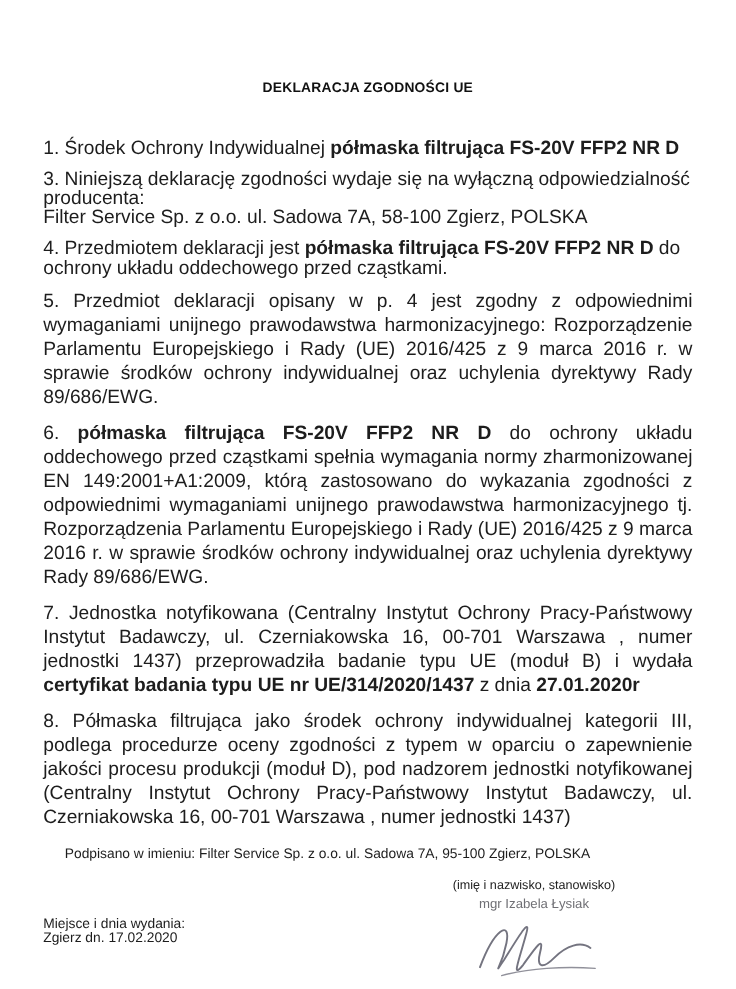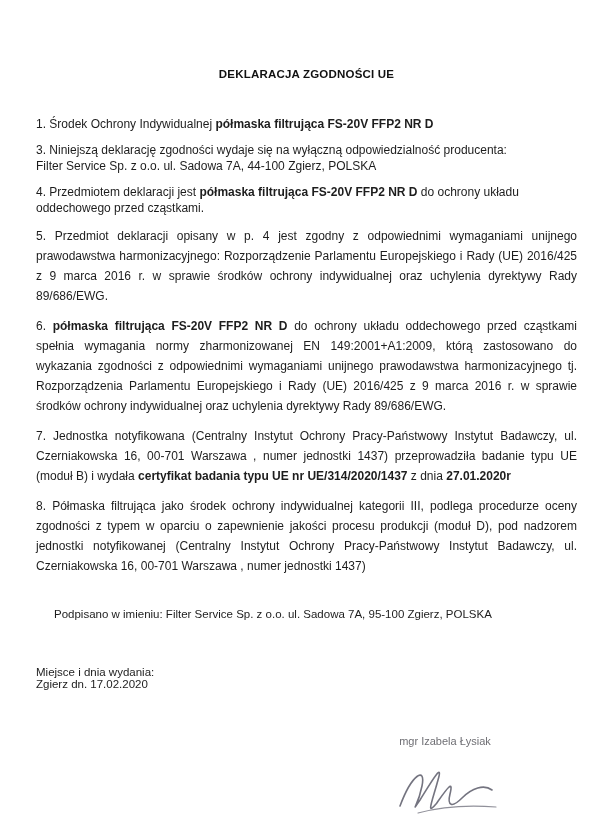--- a/index.html
+++ b/index.html
@@ -11,26 +11,26 @@
     color: #1d1d1d;
     -webkit-font-smoothing: antialiased;
   }
   .page { position: absolute; inset: 0; padding: 68px 36px 0 36px; border-radius: 22px; }
   .title {
     text-align: center; font-weight: bold;
     font-size: 11.5px; letter-spacing: .2px;
     margin-bottom: 36px; color: #111;
   }
   .para {
-    font-size: 12px; line-height: 16px;
+    font-size: 16px; line-height: 16px;
     margin-bottom: 10px; white-space: pre-wrap;
   }
   .para.justify { text-align: justify; line-height: 20px; }
   .bold { font-weight: bold; }
-  .signed { font-size: 11.5px; line-height: 16px; margin-top: 30px; padding-left: 18px; }
+  .signed { font-size: 11.5px; line-height: 16px; margin-top: 12px; padding-left: 18px; }
   .place-label { font-size: 11.5px; margin-top: 44px; }
   .place-date { font-size: 11.5px; }
 
   .sig-block {
     position: absolute; left: 338px; top: 732px; width: 214px;
     text-align: center;
   }
   .sig-caption { font-size: 10.5px; color: #222; line-height: 13px; }
   .stamp { margin-top: 1px; }
   .stamp-l1, .stamp-l2 {
@@ -54,35 +54,36 @@
 </head>
 <body>
 
 <div class="page">
 
   <div class="title">DEKLARACJA ZGODNOŚCI UE</div>
 
   <div id="paras">
       <p class="para"><span>1. Środek Ochrony Indywidualnej </span><span class="bold">półmaska filtrująca FS-20V FFP2 NR D</span></p>
       <p class="para"><span>3. Niniejszą deklarację zgodności wydaje się na wyłączną odpowiedzialność producenta:
-Filter Service Sp. z o.o. ul. Sadowa 7A, 44-100 Zgierz, POLSKA</span></p>
+Filter Service Sp. z o.o. ul. Sadowa 7A, 58-100 Zgierz, POLSKA</span></p>
       <p class="para"><span>4. Przedmiotem deklaracji jest </span><span class="bold">półmaska filtrująca FS-20V FFP2 NR D</span><span> do ochrony układu oddechowego przed cząstkami.</span></p>
       <p class="para justify"><span>5. Przedmiot deklaracji opisany w p. 4 jest zgodny z odpowiednimi wymaganiami unijnego prawodawstwa harmonizacyjnego: Rozporządzenie Parlamentu Europejskiego i Rady (UE) 2016/425 z 9 marca 2016 r. w sprawie środków ochrony indywidualnej oraz uchylenia dyrektywy Rady 89/686/EWG.</span></p>
       <p class="para justify"><span>6. </span><span class="bold">półmaska filtrująca FS-20V FFP2 NR D</span><span> do ochrony układu oddechowego przed cząstkami spełnia wymagania normy zharmonizowanej EN 149:2001+A1:2009, którą zastosowano do wykazania zgodności z odpowiednimi wymaganiami unijnego prawodawstwa harmonizacyjnego tj. Rozporządzenia Parlamentu Europejskiego i Rady (UE) 2016/425 z 9 marca 2016 r. w sprawie środków ochrony indywidualnej oraz uchylenia dyrektywy Rady 89/686/EWG.</span></p>
       <p class="para justify"><span>7. Jednostka notyfikowana (Centralny Instytut Ochrony Pracy-Państwowy Instytut Badawczy, ul. Czerniakowska 16, 00-701 Warszawa , numer jednostki 1437) przeprowadziła badanie typu UE (moduł B) i wydała </span><span class="bold">certyfikat badania typu UE nr UE/314/2020/1437</span><span> z dnia </span><span class="bold">27.01.2020r</span></p>
       <p class="para justify"><span>8. Półmaska filtrująca jako środek ochrony indywidualnej kategorii III, podlega procedurze oceny zgodności z typem w oparciu o zapewnienie jakości procesu produkcji (moduł D), pod nadzorem jednostki notyfikowanej (Centralny Instytut Ochrony Pracy-Państwowy Instytut Badawczy, ul. Czerniakowska 16, 00-701 Warszawa , numer jednostki 1437)</span></p>
     </div>
 
   <div class="signed">Podpisano w imieniu: Filter Service Sp. z o.o. ul. Sadowa 7A, 95-100 Zgierz, POLSKA</div>
 
   <div class="place-label">Miejsce i dnia wydania:</div>
 
   <div class="place-date">Zgierz dn. 17.02.2020</div>
 
   <div class="sig-block">
+    <div class="sig-caption">(imię i nazwisko, stanowisko)</div>
 
 
     <svg class="scribble" width="120" height="66" viewBox="0 0 120 66" aria-hidden="true">
       <path d="M10,50 C22,18 36,10 32,30 C28,50 20,58 30,44 C40,28 54,4 48,24 C42,46 36,60 46,48 C56,34 64,22 60,38 C57,50 62,52 72,42 C82,32 94,28 102,34" fill="none" stroke="#5c5c6a" stroke-width="1.6" stroke-linecap="round"></path>
       <path d="M28,57 C50,51 80,49 106,51" fill="none" stroke="#5c5c6a" stroke-width="1.1" stroke-linecap="round" opacity="0.8"></path>
     </svg>
 
     <div class="sig-name">mgr Izabela Łysiak</div>
 
   </div>

